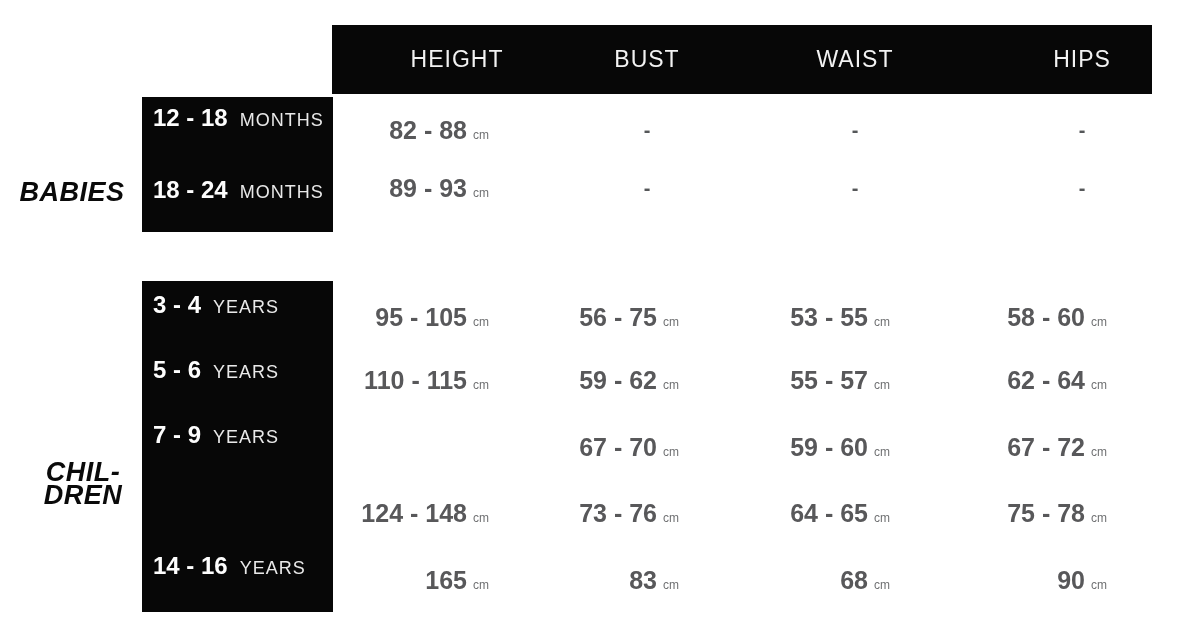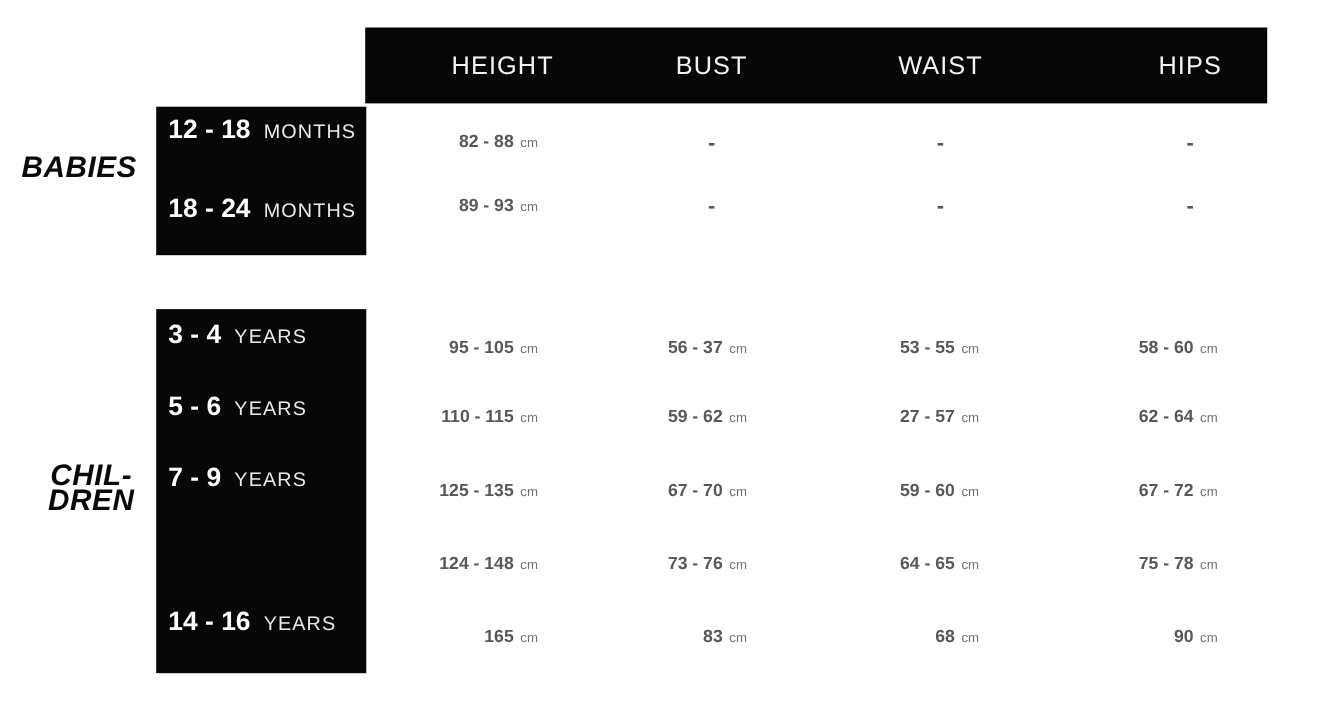--- a/index.html
+++ b/index.html
@@ -23,40 +23,40 @@
   .h-hips{left:1082px}
 
   
   .box{position:absolute;background:#070707;}
   .box-babies{left:142px;top:97px;width:191px;height:135px;}
   .box-children{left:142px;top:281px;width:191px;height:331px;}
 
   .group-label{
     position:absolute;color:#0a0a0a;font-size:27px;font-weight:900;
     font-style:italic;letter-spacing:.5px;line-height:23px;
-    text-align:center;white-space:nowrap;
+    text-align:center;white-space:nowrap;margin-top:40px;
   }
   .gl-babies{left:12px;top:141px;width:120px;}
   .gl-children{left:33px;top:421px;width:100px;}
   .gl-line{display:block;}
 
   
   .range-row{
     position:absolute;left:153px;line-height:26px;white-space:nowrap;
   }
   .range{color:#fdfdfd;font-size:24px;font-weight:bold;}
   .range-unit{color:#e9e9e9;font-size:18px;letter-spacing:1px;margin-left:12px;}
   .rr-b1{top:105px}.rr-b2{top:177px}
   .rr-c1{top:292px}.rr-c2{top:357px}.rr-c3{top:422px}.rr-c4{top:487px}.rr-c5{top:553px}
 
   
   .cell{
     position:absolute;line-height:26px;white-space:nowrap;text-align:right;
   }
-  .val{color:#58585a;font-size:16px;font-weight:bold;}
+  .val{color:#58585a;font-size:25px;font-weight:bold;}
   .unit{color:#707173;font-size:12px;margin-left:6px;}
   .c-height{right:663px}
   .c-bust{right:473px}
   .c-waist{right:262px}
   .c-hips{right:45px}
 
   .dashcell{
     position:absolute;line-height:26px;transform:translateX(-50%);
     color:#555759;font-size:20px;font-weight:bold;
   }
@@ -120,45 +120,42 @@
     <span class="range">7 - 9</span><span class="range-unit">YEARS</span>
   </div>
   <div class="range-row rr-c5">
     <span class="range">14 - 16</span><span class="range-unit">YEARS</span>
   </div>
 
   <div class="cell c-height r-c1">
     <span class="val">95 - 105</span><span class="unit">cm</span>
   </div>
   <div class="cell c-bust r-c1">
-    <span class="val">56 - 37</span><span class="unit">cm</span>
+    <span class="val">56 - 75</span><span class="unit">cm</span>
   </div>
   <div class="cell c-waist r-c1">
     <span class="val">53 - 55</span><span class="unit">cm</span>
   </div>
   <div class="cell c-hips r-c1">
     <span class="val">58 - 60</span><span class="unit">cm</span>
   </div>
 
   <div class="cell c-height r-c2">
     <span class="val">110 - 115</span><span class="unit">cm</span>
   </div>
   <div class="cell c-bust r-c2">
     <span class="val">59 - 62</span><span class="unit">cm</span>
   </div>
   <div class="cell c-waist r-c2">
-    <span class="val">27 - 57</span><span class="unit">cm</span>
+    <span class="val">55 - 57</span><span class="unit">cm</span>
   </div>
   <div class="cell c-hips r-c2">
     <span class="val">62 - 64</span><span class="unit">cm</span>
   </div>
 
-  <div class="cell c-height r-c3">
-    <span class="val">125 - 135</span><span class="unit">cm</span>
-  </div>
   <div class="cell c-bust r-c3">
     <span class="val">67 - 70</span><span class="unit">cm</span>
   </div>
   <div class="cell c-waist r-c3">
     <span class="val">59 - 60</span><span class="unit">cm</span>
   </div>
   <div class="cell c-hips r-c3">
     <span class="val">67 - 72</span><span class="unit">cm</span>
   </div>
 

